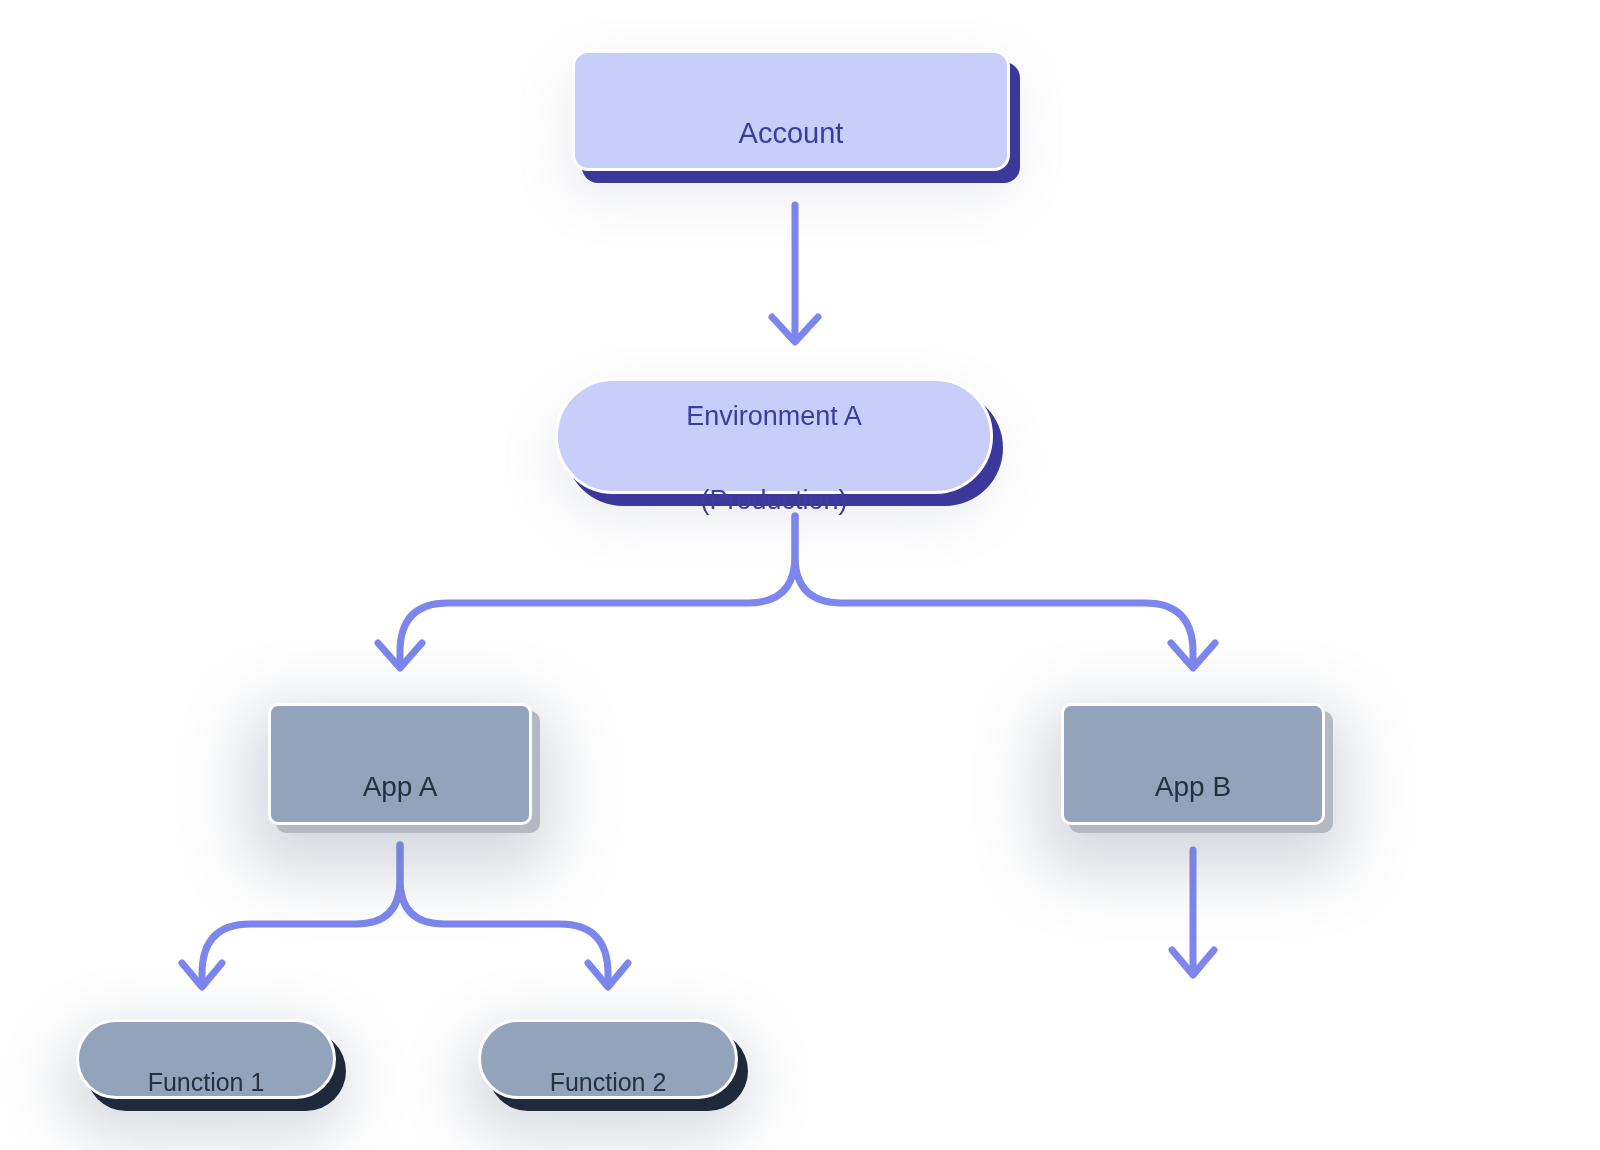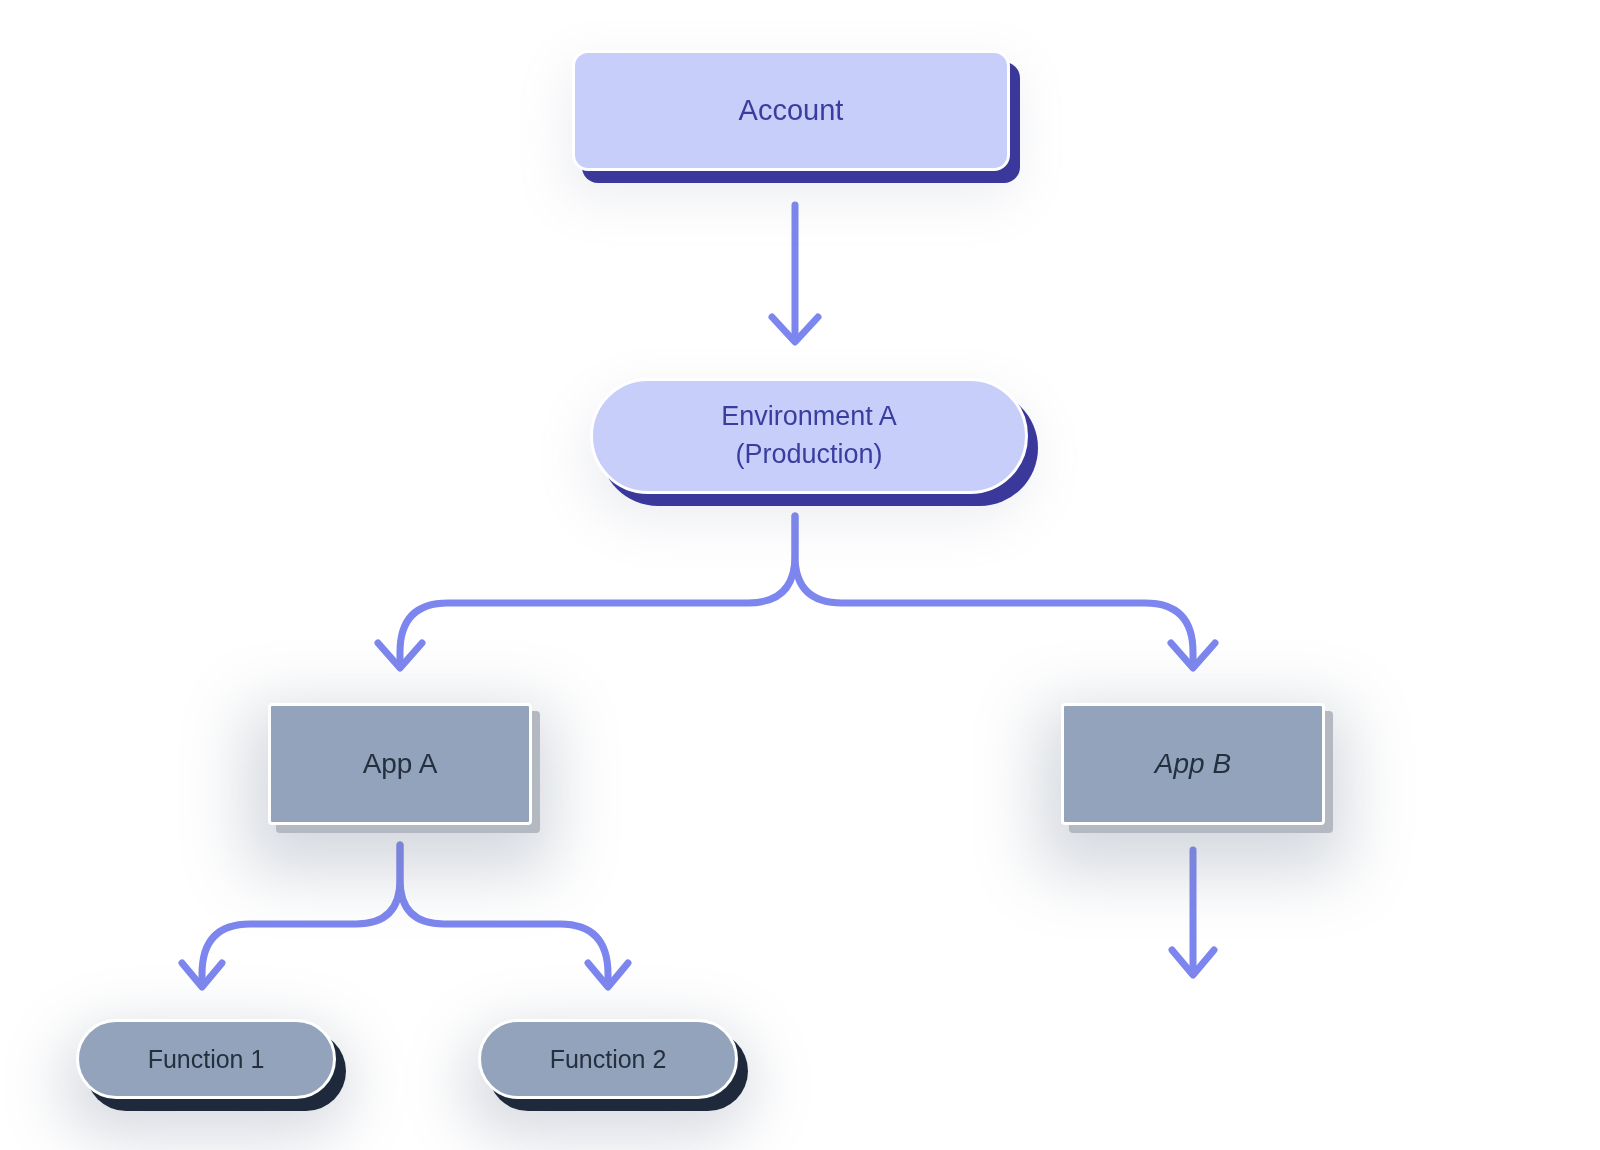--- a/index.html
+++ b/index.html
@@ -37,50 +37,50 @@
   .node{
     position:absolute;
     display:flex;
     flex-direction:column;
     align-items:center;
     justify-content:center;
     text-align:center;
     border:3px solid var(--node-border);
     line-height:1.4;
   }
-  .node .node-label{display:block;}
+  .node .node-label{display:block;margin-top:46px;}
   .indigo{
     background:var(--node-fill-indigo);
     color:var(--node-text-indigo);
   }
   .indigo.rect{
     border-radius:16px;
     box-shadow:10px 12px 0 0 var(--node-shadow-indigo), 0 22px 50px 8px rgba(132,140,170,0.14);
   }
   .indigo.pill{
     border-radius:999px;
     box-shadow:10px 12px 0 0 var(--node-shadow-indigo), 0 22px 50px 8px rgba(132,140,170,0.14);
   }
   .slate{
     background:var(--node-fill-slate);
     color:var(--node-text-slate);
   }
   .slate.rect{
-    border-radius:4px;
+    border-radius:10px;
     box-shadow:8px 8px 0 0 var(--node-shadow-slate-gray), 0 26px 65px 22px rgba(117,128,150,0.30);
     align-items:center;
   }
   .slate.pill{
     border-radius:999px;
     box-shadow:10px 12px 0 0 var(--node-shadow-slate-dark), 0 24px 58px 16px rgba(117,128,150,0.28);
   }
   #node-account{left:572px;top:50px;width:438px;height:121px;font-size:29px;}
-  #node-environment-a{left:590px;top:378px;width:438px;height:116px;font-size:27px;}
+  #node-environment-a{left:555px;top:378px;width:438px;height:116px;font-size:27px;}
   #node-app-a{left:268px;top:703px;width:264px;height:122px;font-size:28px;}
-  #node-app-b{left:1061px;top:703px;width:264px;height:122px;font-size:28px;font-style:italic;}
+  #node-app-b{left:1061px;top:703px;width:264px;height:122px;font-size:28px;}
   #node-function-1{left:76px;top:1019px;width:260px;height:80px;font-size:25px;}
   #node-function-2{left:478px;top:1019px;width:260px;height:80px;font-size:25px;text-align:right;}
   #node-function-3{left:1066px;top:1014px;width:258px;height:76px;font-size:25px;}
 </style>
 </head>
 <body>
 
 <div class="canvas">
 
   <svg class="edges" viewBox="0 0 1600 1150" xmlns="http://www.w3.org/2000/svg">

